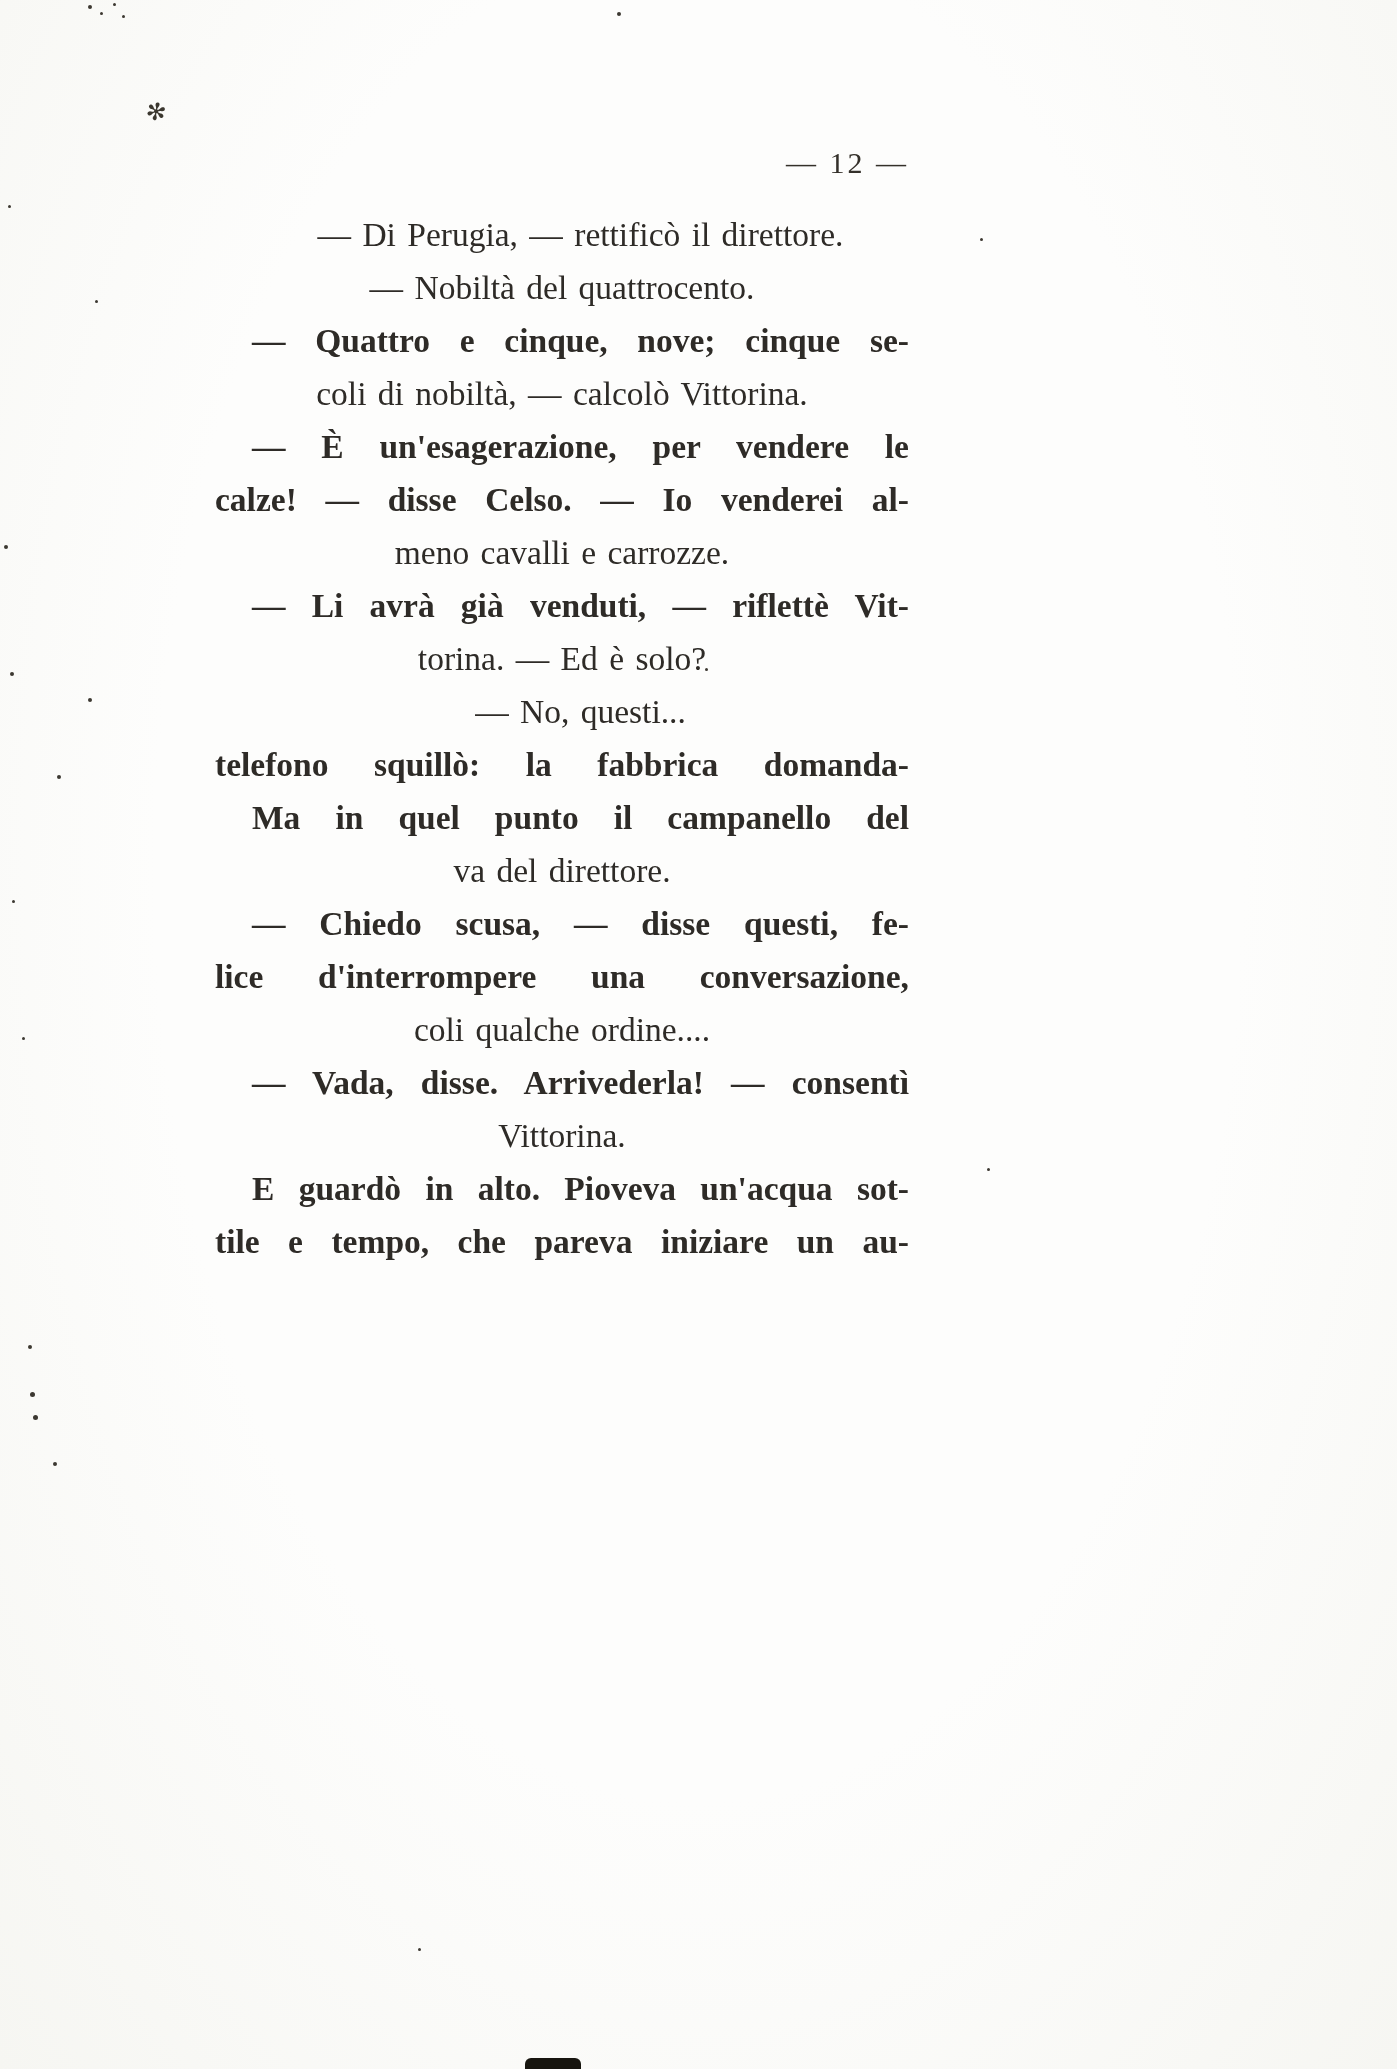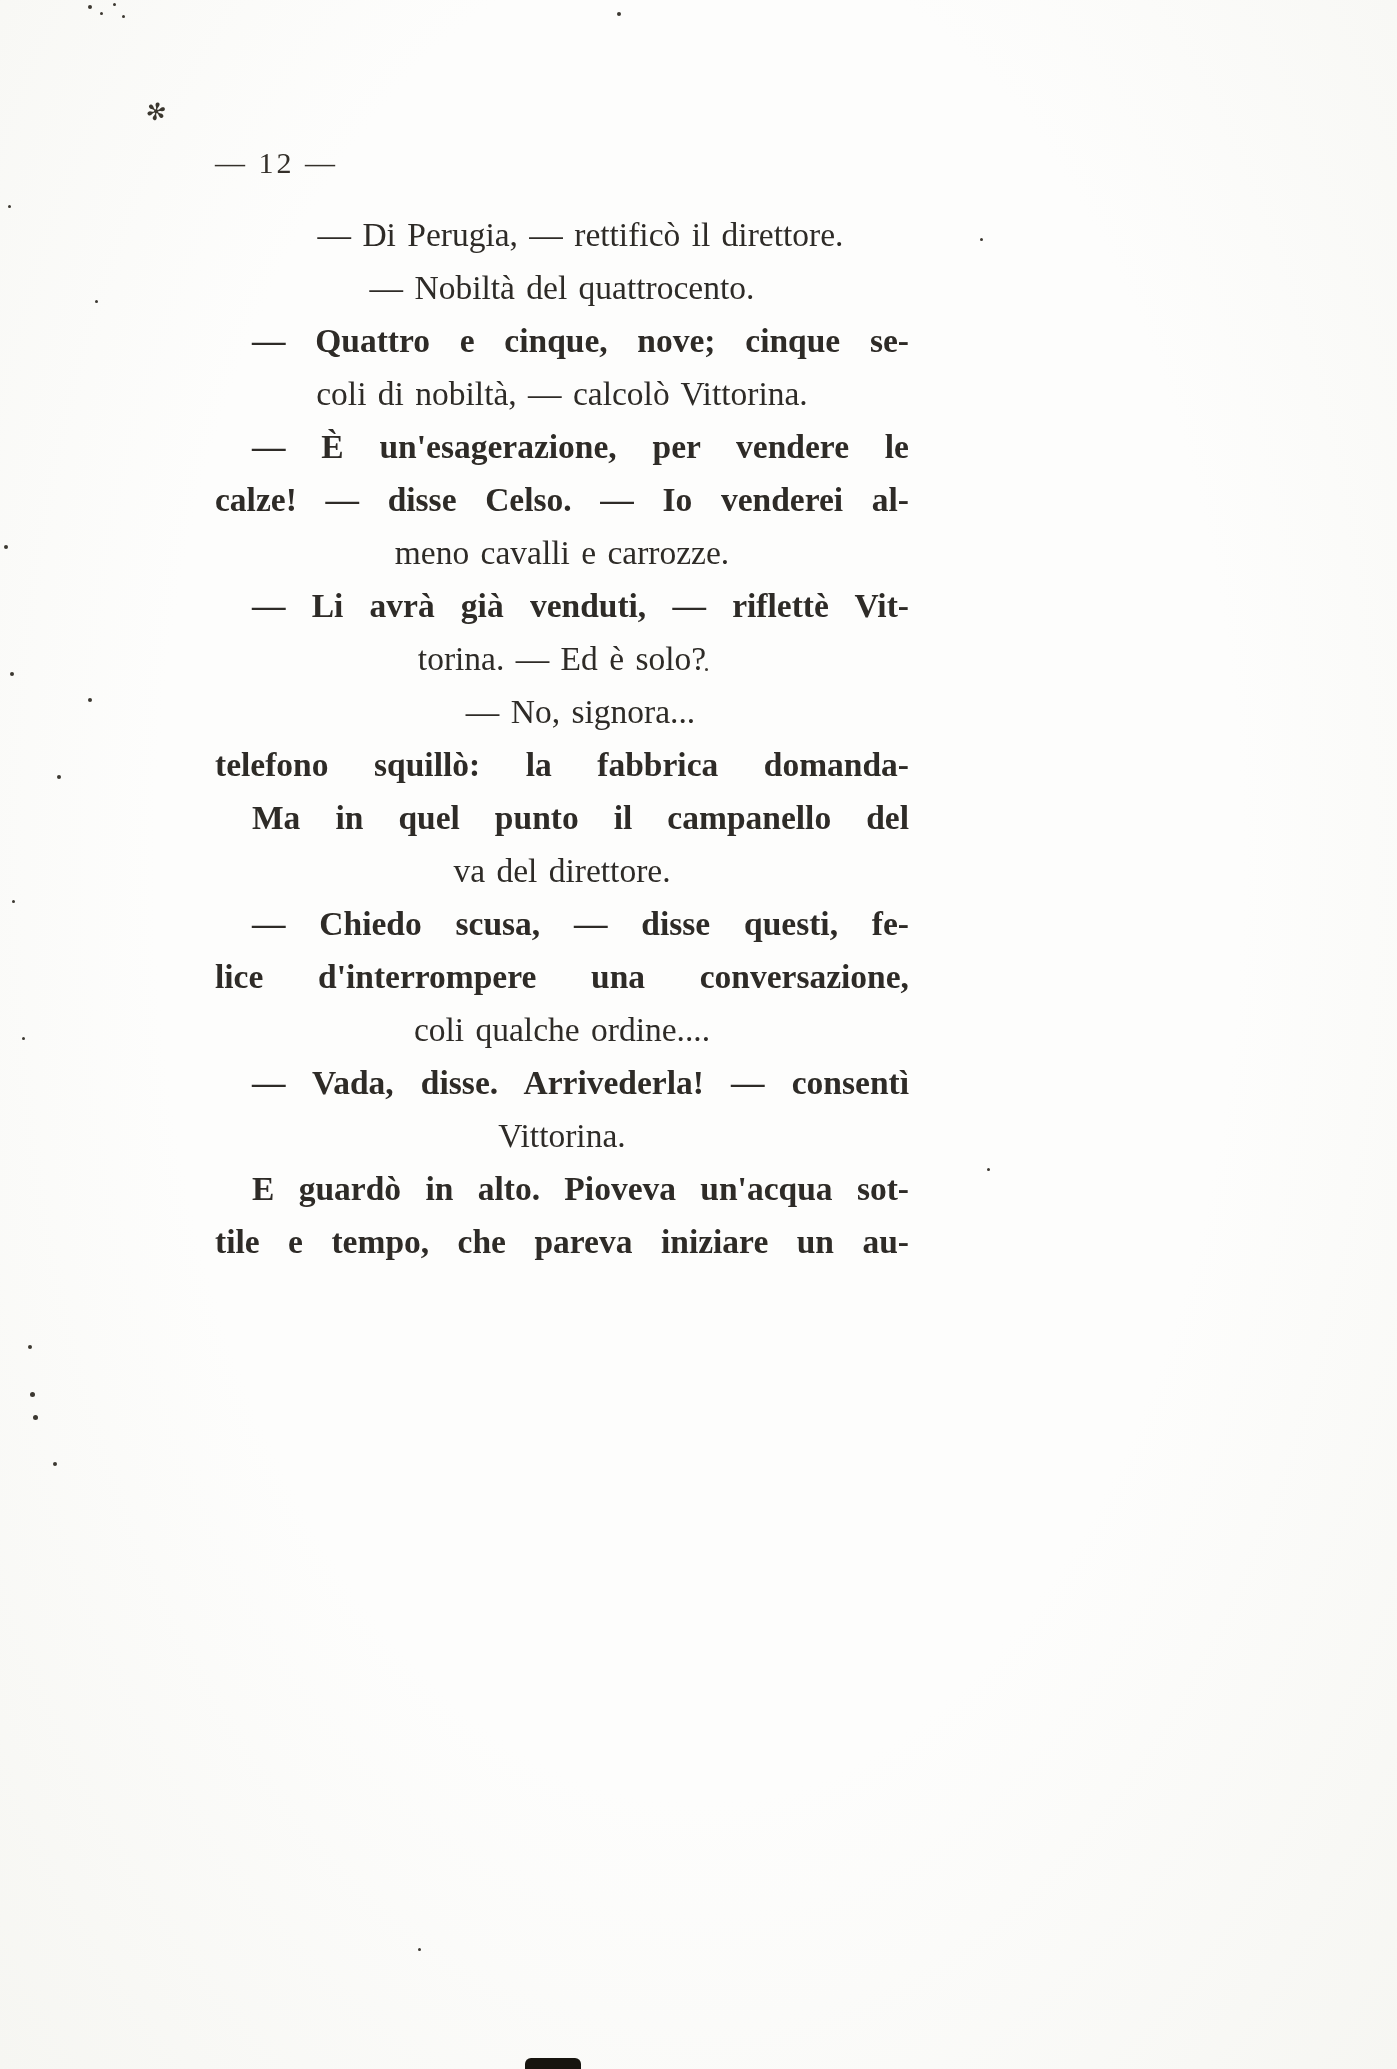--- a/index.html
+++ b/index.html
@@ -16,21 +16,21 @@
     inset: 0;
     background: radial-gradient(ellipse at 50% 42%, #fdfdfc 55%, #f6f6f2 100%);
   }
   .text-block {
     position: absolute;
     left: 215px;
     top: 138px;
     width: 694px;
   }
   .page-number {
-    text-align: left;
+    text-align: right;
     font-size: 30px;
     line-height: 50px;
     letter-spacing: 3px;
     color: #34302a;
     margin-bottom: 20px;
   }
   .para { }
   .line {
     font-size: 33.5px;
     line-height: 53px;
@@ -91,21 +91,21 @@
         <div class="para">
           <div class="line just indent">— È un'esagerazione, per vendere le</div>
           <div class="line just">calze! — disse Celso. — Io venderei al-</div>
           <div class="line">meno cavalli e carrozze.</div>
         </div>
         <div class="para">
           <div class="line just indent">— Li avrà già venduti, — riflettè Vit-</div>
           <div class="line">torina. — Ed è solo?</div>
         </div>
         <div class="para">
-          <div class="line indent">— No, signora...</div>
+          <div class="line indent">— No, questi...</div>
         </div>
         <div class="para">
           <div class="line just">telefono squillò: la fabbrica domanda-</div>
           <div class="line just indent">Ma in quel punto il campanello del</div>
           <div class="line">va del direttore.</div>
         </div>
         <div class="para">
           <div class="line just indent">— Chiedo scusa, — disse questi, fe-</div>
           <div class="line just">lice d'interrompere una conversazione,</div>
           <div class="line">coli qualche ordine....</div>

